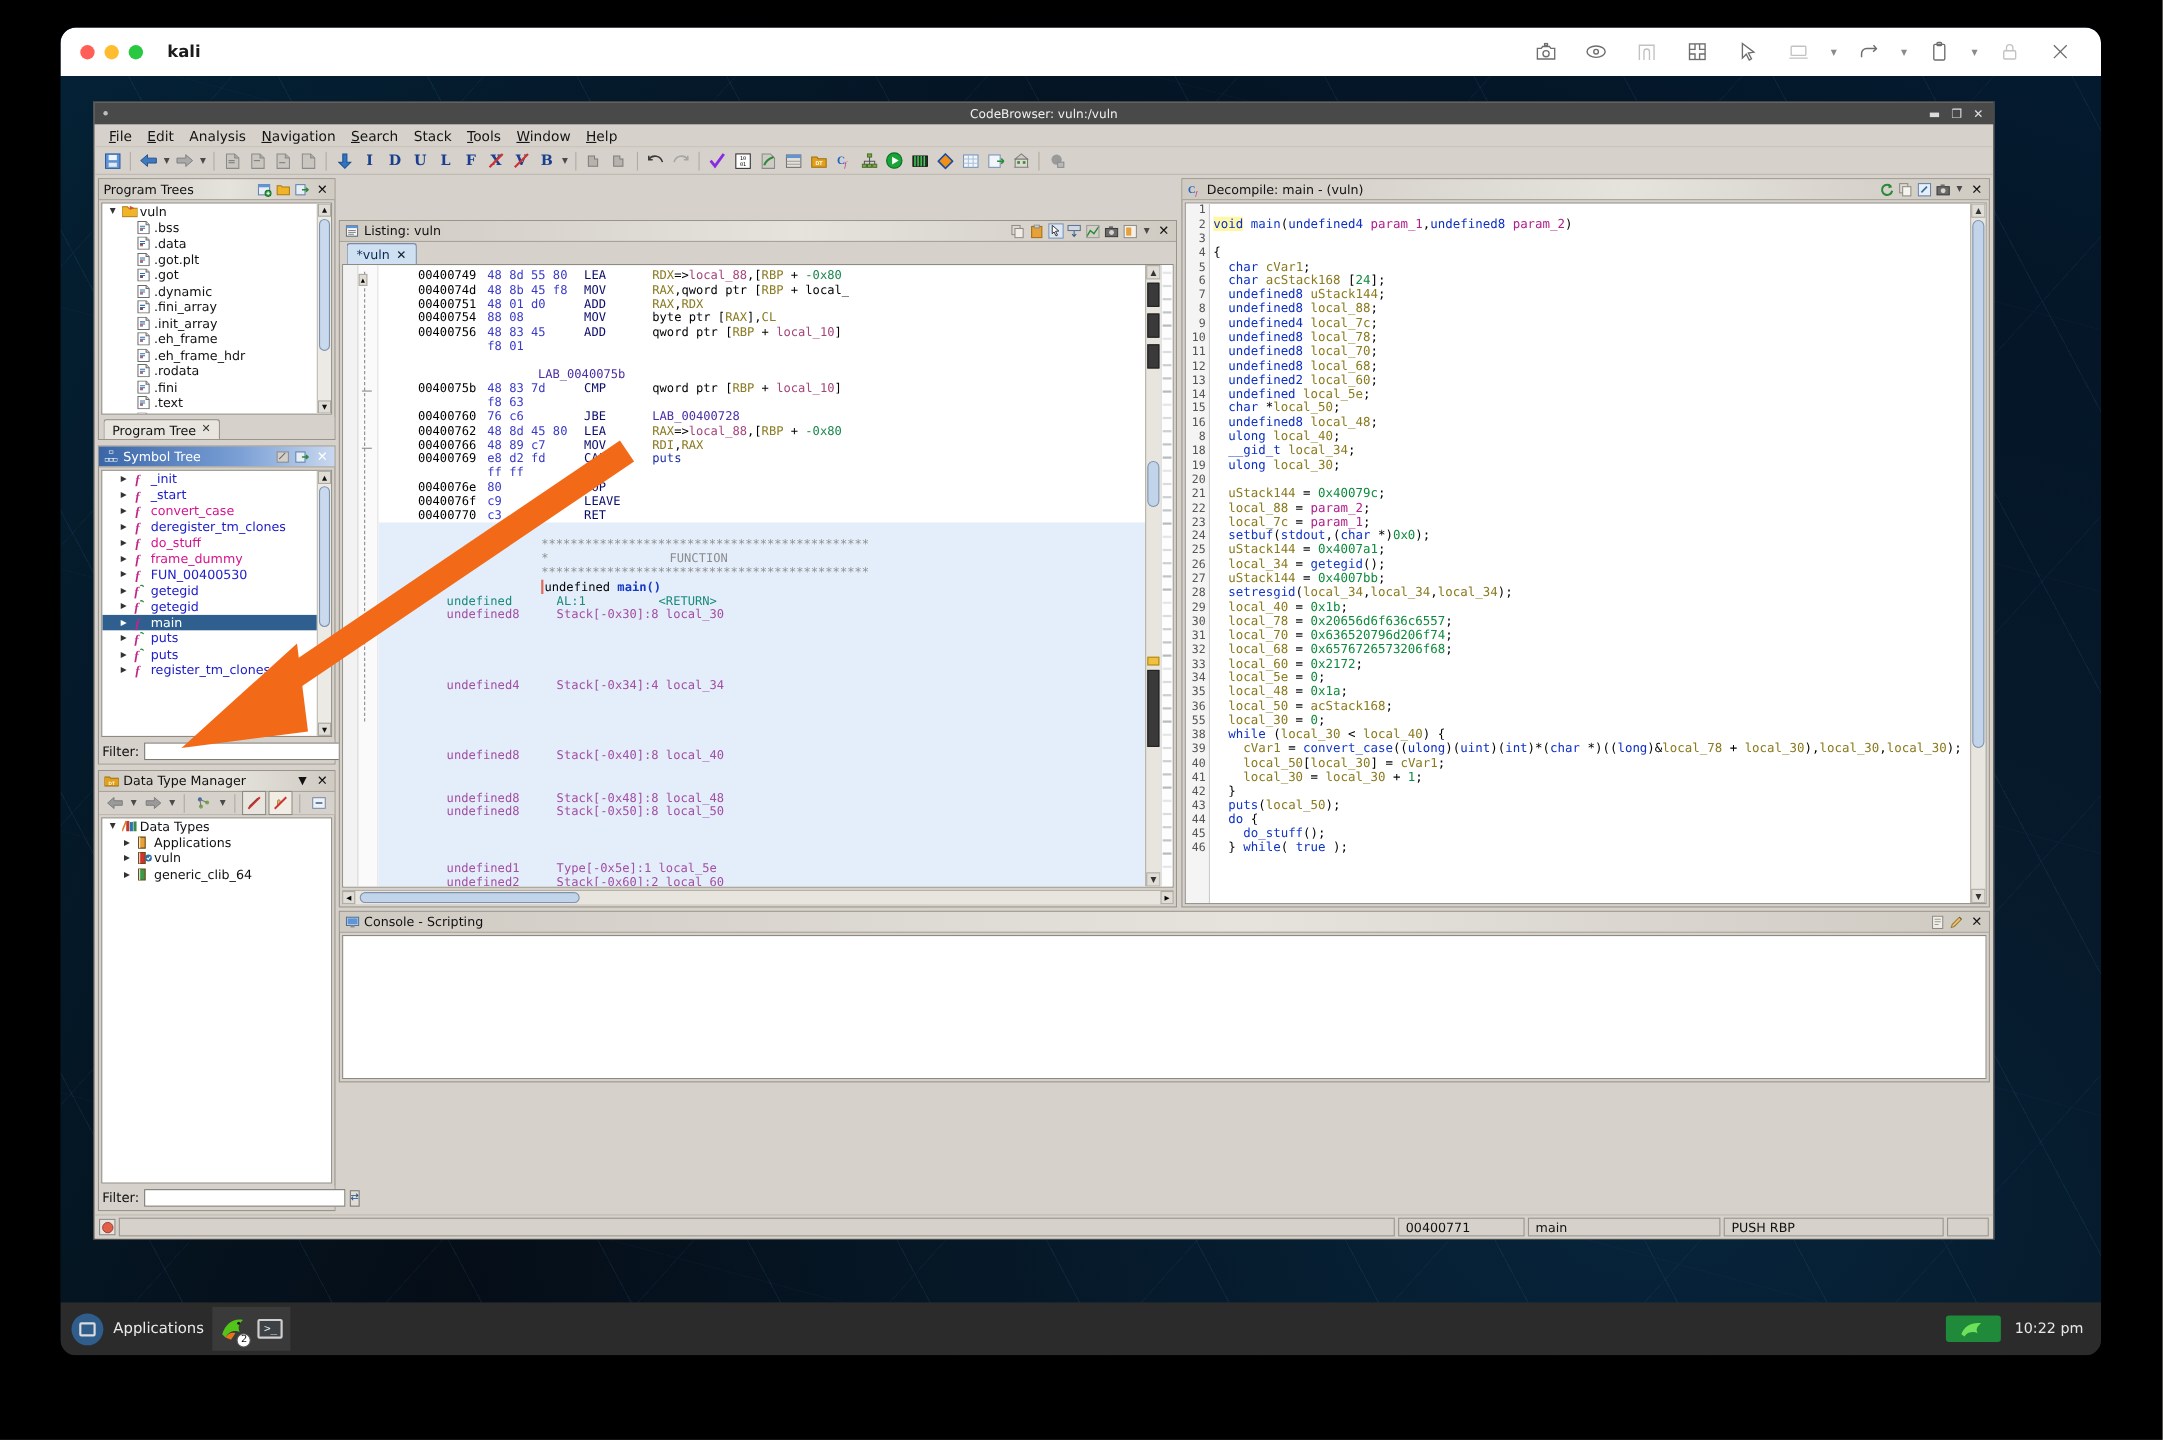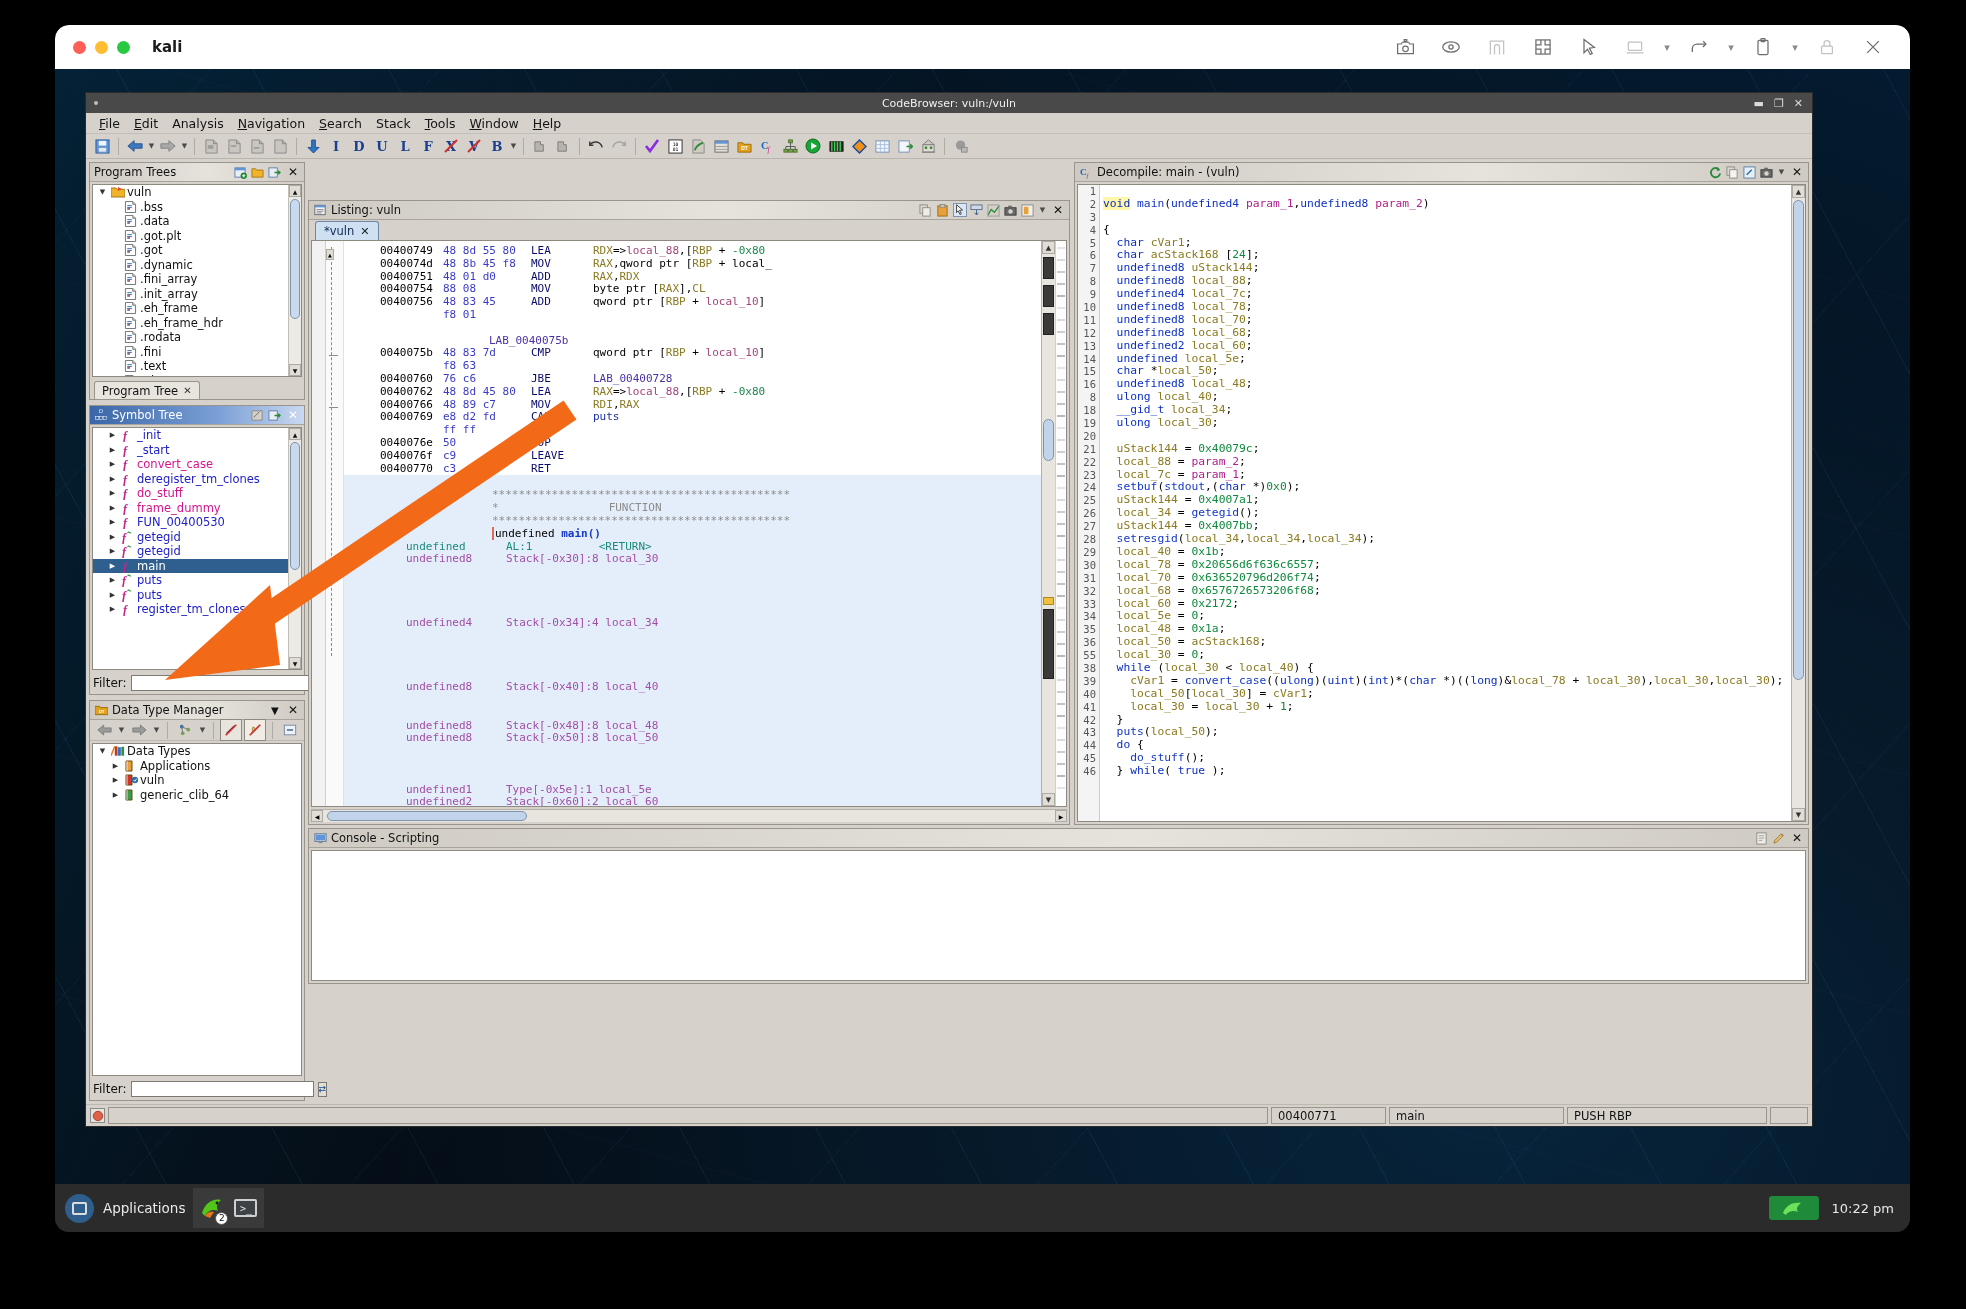--- a/index.html
+++ b/index.html
@@ -1058,21 +1058,21 @@
                     <div class="lrow"><span style="display:inline-block;width:36px;"></span><span style="display:inline-block;width:63px;"><span class="addr">        </span></span><span class="bytes" style="display:inline-block;width:88px;">f8 01</span><span class="mnem" style="display:inline-block;width:62px;"></span><span class="op"></span></div>
                     <div class="lrow"><span style="display:inline-block;width:36px;"></span><span style="display:inline-block;width:63px;"><span class="addr">        </span></span><span class="bytes" style="display:inline-block;width:88px;"></span><span class="mnem" style="display:inline-block;width:62px;"></span><span class="op"></span></div>
                     <div class="lrow"><span style="display:inline-block;width:145px;"></span><span class="lab">LAB_0040075b</span></div>
                     <div class="lrow"><span style="display:inline-block;width:36px;"></span><span style="display:inline-block;width:63px;"><span class="addr">0040075b</span></span><span class="bytes" style="display:inline-block;width:88px;">48 83 7d</span><span class="mnem" style="display:inline-block;width:62px;">CMP</span><span class="op">qword ptr [<span class="reg">RBP</span> + <span class="eq">local_10</span>]</span></div>
                     <div class="lrow"><span style="display:inline-block;width:36px;"></span><span style="display:inline-block;width:63px;"><span class="addr">        </span></span><span class="bytes" style="display:inline-block;width:88px;">f8 63</span><span class="mnem" style="display:inline-block;width:62px;"></span><span class="op"></span></div>
                     <div class="lrow"><span style="display:inline-block;width:36px;"></span><span style="display:inline-block;width:63px;"><span class="addr">00400760</span></span><span class="bytes" style="display:inline-block;width:88px;">76 c6</span><span class="mnem" style="display:inline-block;width:62px;">JBE</span><span class="op"><span class="lab">LAB_00400728</span></span></div>
                     <div class="lrow"><span style="display:inline-block;width:36px;"></span><span style="display:inline-block;width:63px;"><span class="addr">00400762</span></span><span class="bytes" style="display:inline-block;width:88px;">48 8d 45 80</span><span class="mnem" style="display:inline-block;width:62px;">LEA</span><span class="op"><span class="reg">RAX</span><span class="op">=&gt;</span><span class="eq">local_88</span>,[<span class="reg">RBP</span> + <span class="num">-0x80</span></span></div>
                     <div class="lrow"><span style="display:inline-block;width:36px;"></span><span style="display:inline-block;width:63px;"><span class="addr">00400766</span></span><span class="bytes" style="display:inline-block;width:88px;">48 89 c7</span><span class="mnem" style="display:inline-block;width:62px;">MOV</span><span class="op"><span class="reg">RDI</span>,<span class="reg">RAX</span></span></div>
                     <div class="lrow"><span style="display:inline-block;width:36px;"></span><span style="display:inline-block;width:63px;"><span class="addr">00400769</span></span><span class="bytes" style="display:inline-block;width:88px;">e8 d2 fd</span><span class="mnem" style="display:inline-block;width:62px;">CALL</span><span class="op"><span class="call">puts</span></span></div>
                     <div class="lrow"><span style="display:inline-block;width:36px;"></span><span style="display:inline-block;width:63px;"><span class="addr">        </span></span><span class="bytes" style="display:inline-block;width:88px;">ff ff</span><span class="mnem" style="display:inline-block;width:62px;"></span><span class="op"></span></div>
-                    <div class="lrow"><span style="display:inline-block;width:36px;"></span><span style="display:inline-block;width:63px;"><span class="addr">0040076e</span></span><span class="bytes" style="display:inline-block;width:88px;">50</span><span class="mnem" style="display:inline-block;width:62px;">NOP</span><span class="op"></span></div>
+                    <div class="lrow"><span style="display:inline-block;width:36px;"></span><span style="display:inline-block;width:63px;"><span class="addr">0040076e</span></span><span class="bytes" style="display:inline-block;width:88px;">80</span><span class="mnem" style="display:inline-block;width:62px;">NOP</span><span class="op"></span></div>
                     <div class="lrow"><span style="display:inline-block;width:36px;"></span><span style="display:inline-block;width:63px;"><span class="addr">0040076f</span></span><span class="bytes" style="display:inline-block;width:88px;">c9</span><span class="mnem" style="display:inline-block;width:62px;">LEAVE</span><span class="op"></span></div>
                     <div class="lrow"><span style="display:inline-block;width:36px;"></span><span style="display:inline-block;width:63px;"><span class="addr">00400770</span></span><span class="bytes" style="display:inline-block;width:88px;">c3</span><span class="mnem" style="display:inline-block;width:62px;">RET</span><span class="op"></span></div>
                   </div>
                 <div class="func-hl" id="listing-func-block">
                     <div class="lrow" style="height:14px"></div>
                     <div class="lrow"><span style="display:inline-block;width:148px;"></span><span class="star">*********************************************</span></div>
                     <div class="lrow"><span style="display:inline-block;width:148px;"></span><span class="star">*</span><span style="display:inline-block;width:110px;"></span><span class="star">FUNCTION</span></div>
                     <div class="lrow"><span style="display:inline-block;width:148px;"></span><span class="star">*********************************************</span></div>
                     <div class="lrow"><span style="display:inline-block;width:148px;"></span><span style="border-left:2px solid #e06a5a;padding-left:1px;">undefined <span class="fname">main()</span></span></div>
                     <div class="lrow"><span style="display:inline-block;width:62px;"></span><span class="dtype" style="display:inline-block;width:100px;">undefined</span><span class="dtype">AL:1          &lt;RETURN&gt;</span></div>

